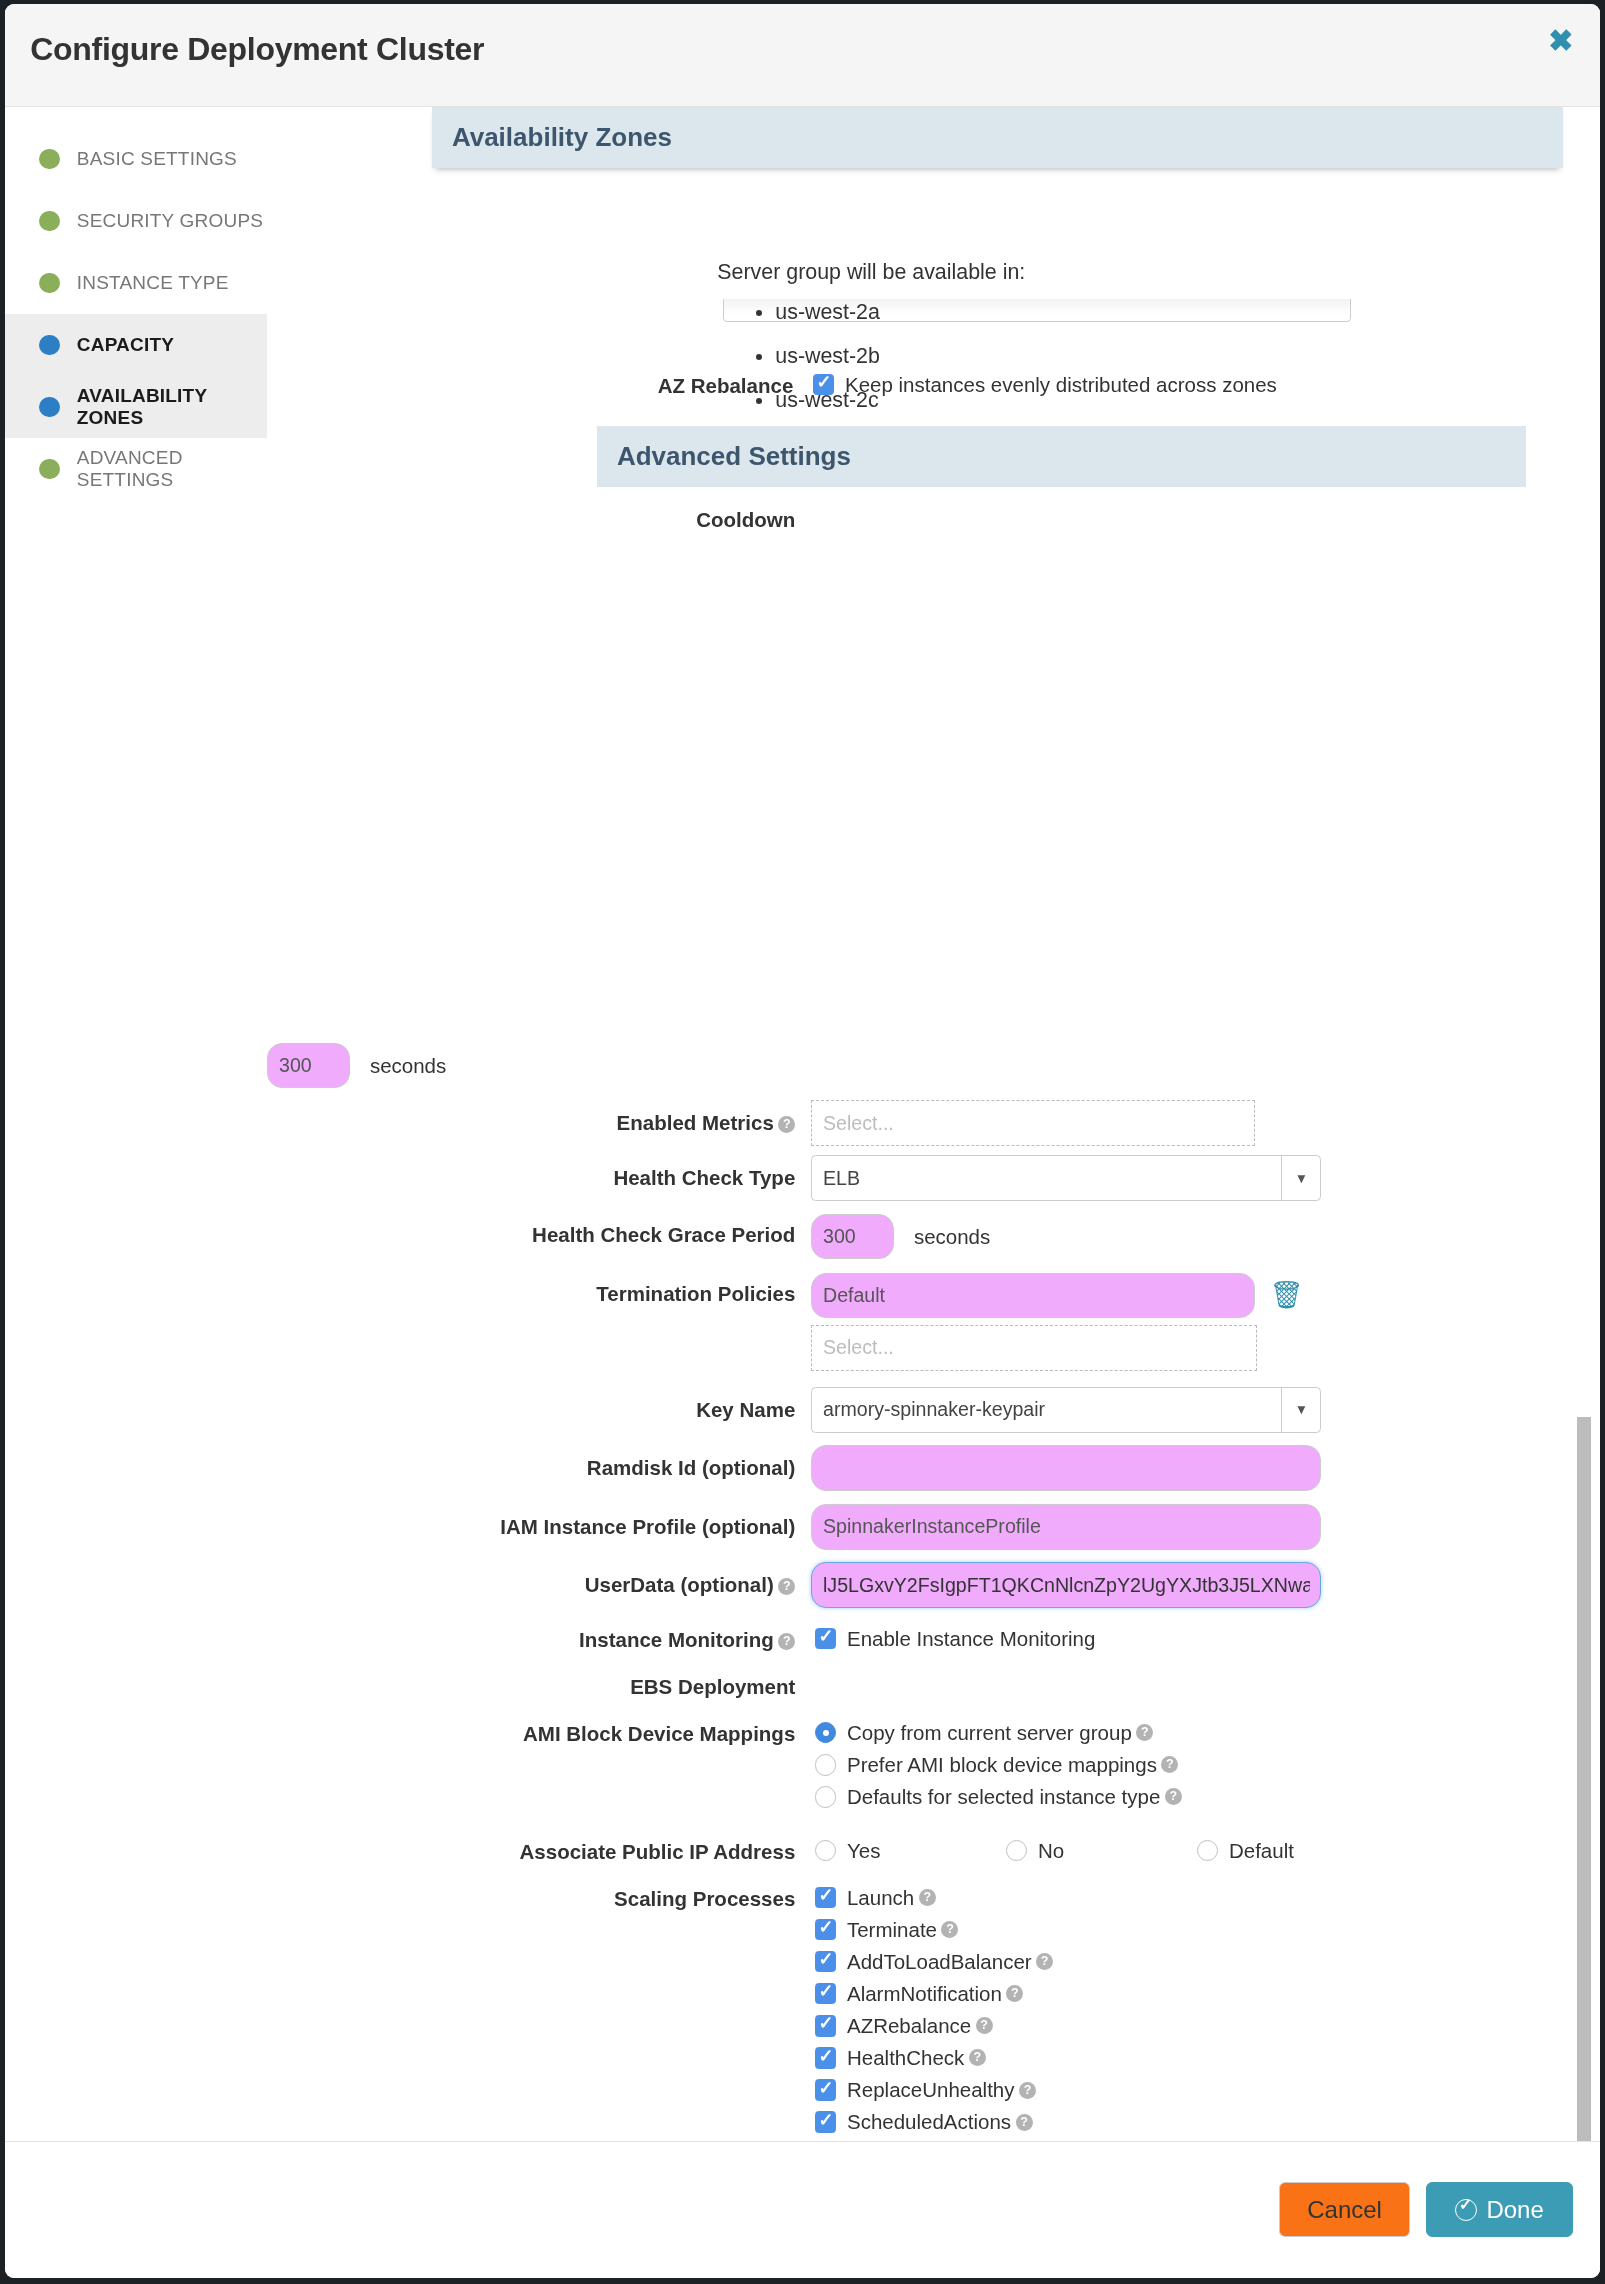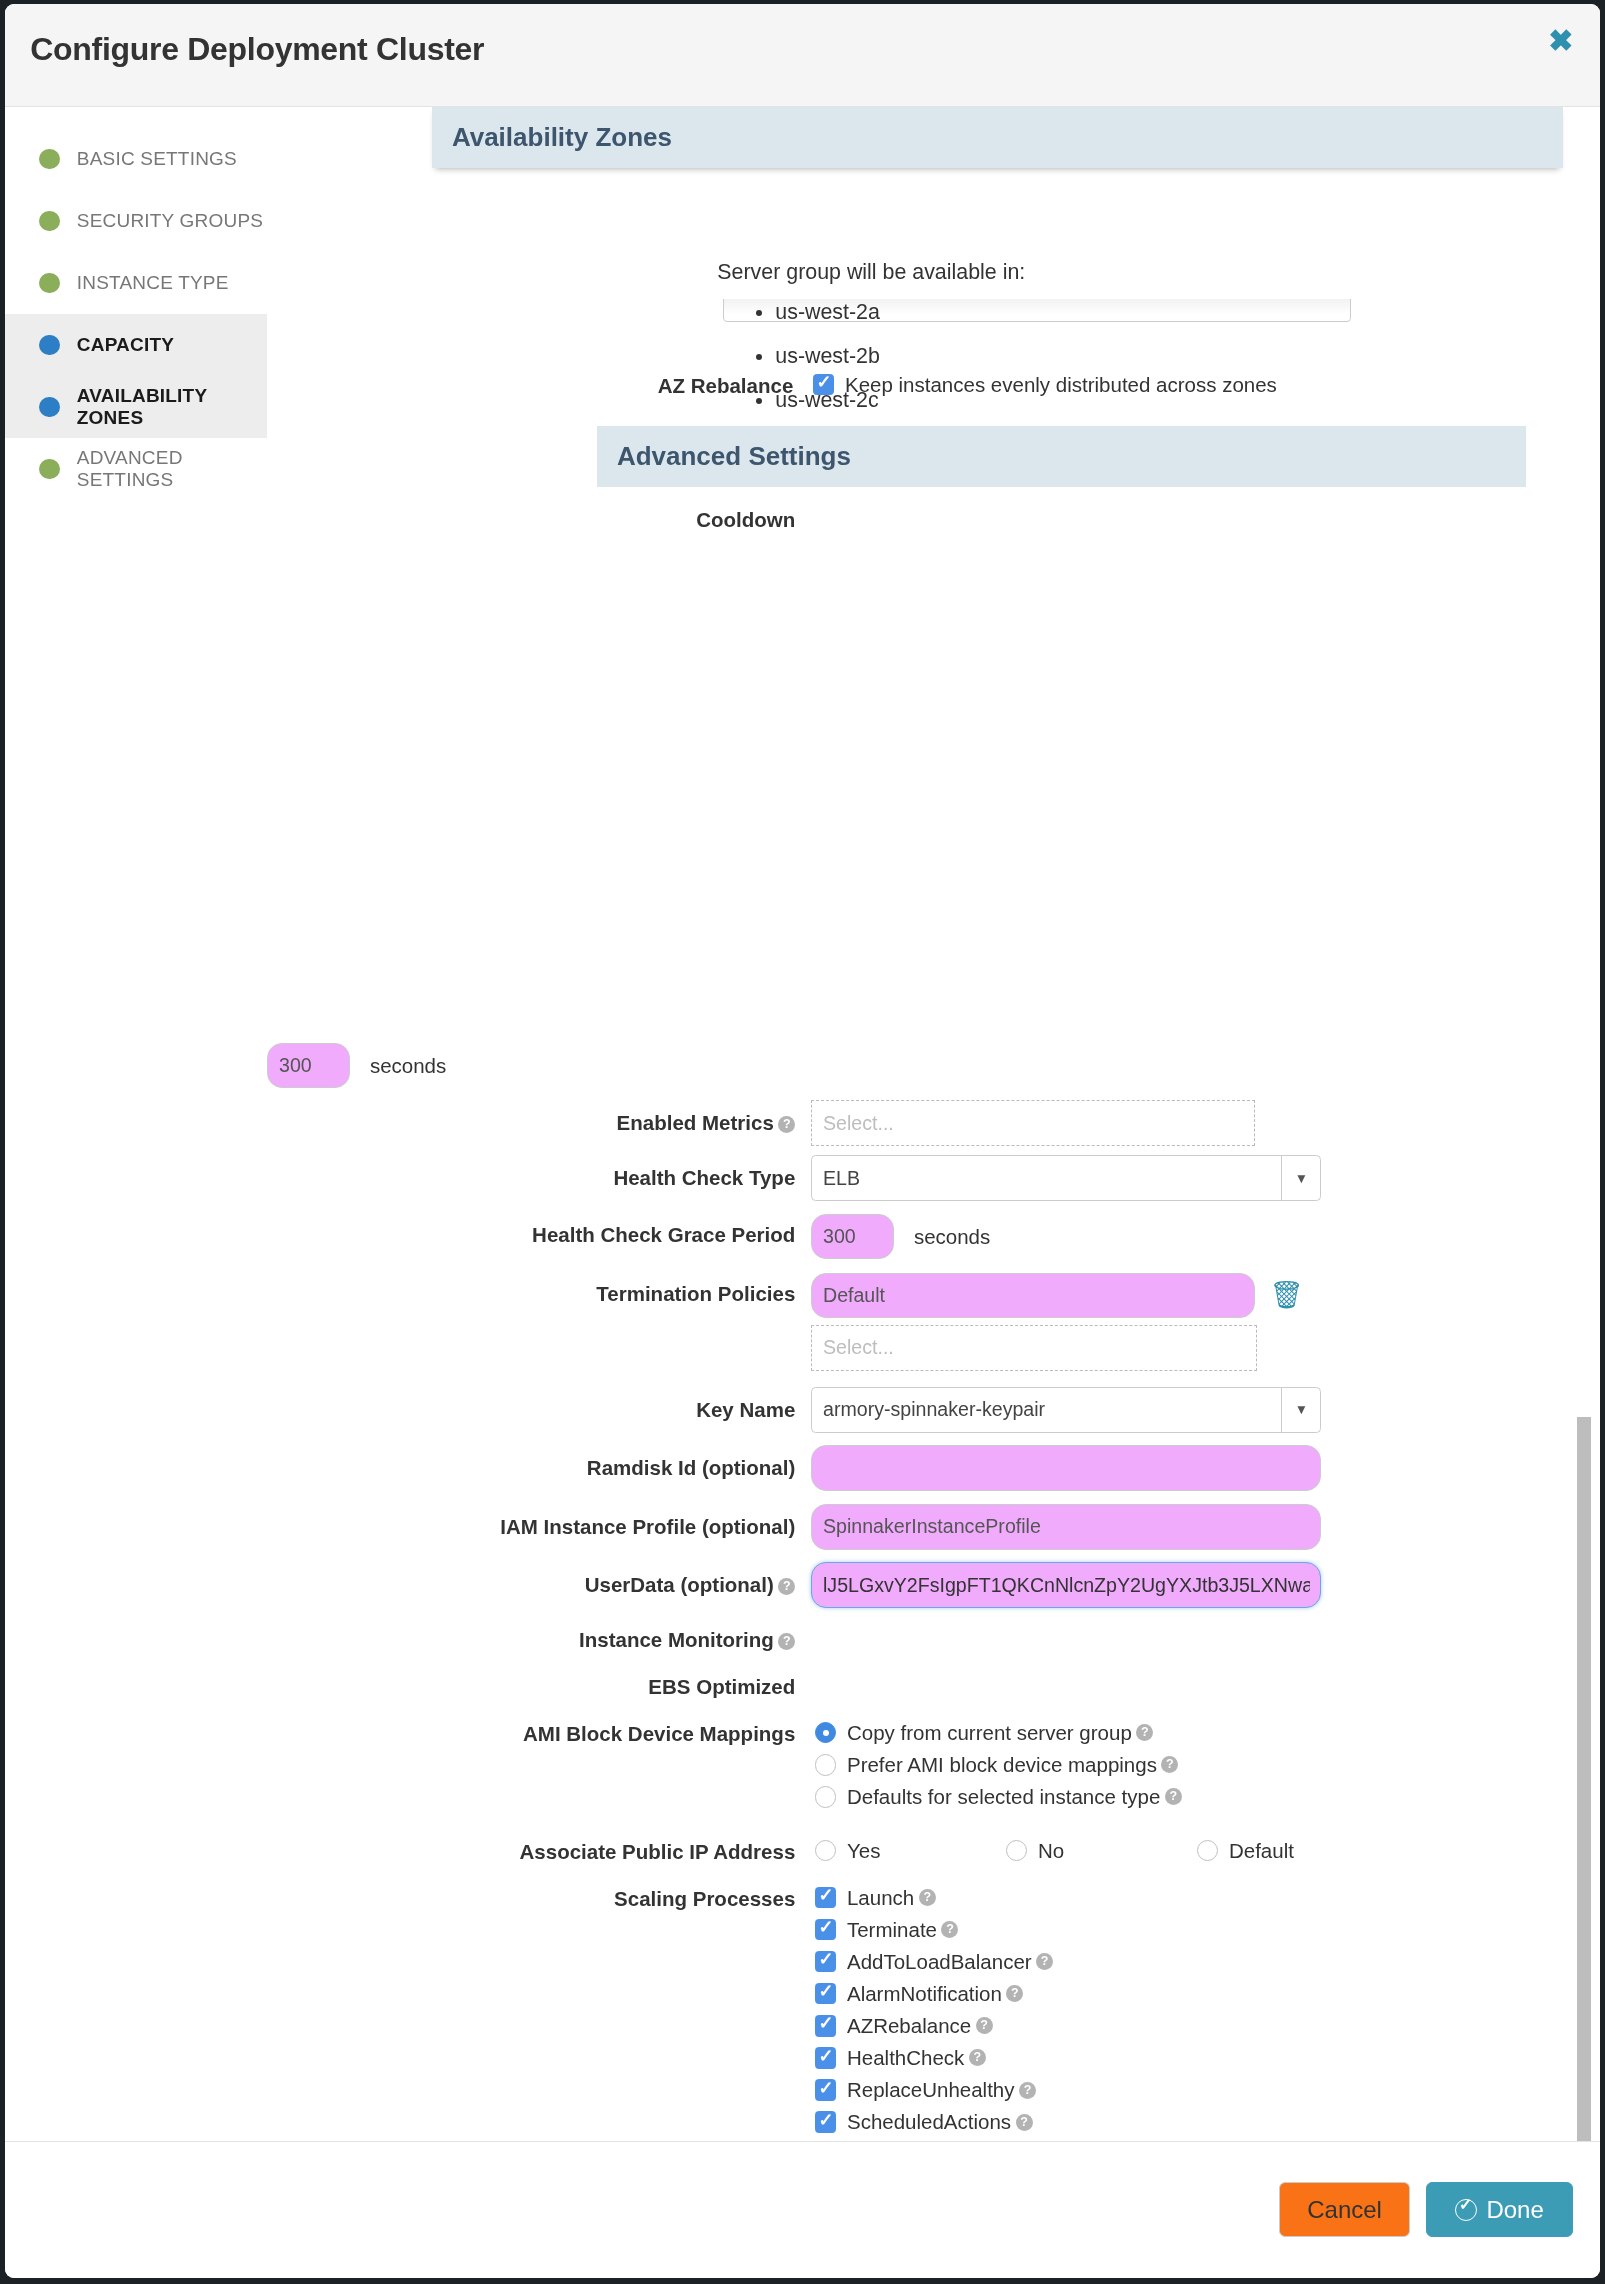--- a/index.html
+++ b/index.html
@@ -539,24 +539,30 @@
           </div>
           <div class="ctl">
             <input class="txt focus-blue" style="width: 510px; height: 46px;" value="lJ5LGxvY2FsIgpFT1QKCnNlcnZpY2UgYXJtb3J5LXNwaXNLXNwaVI">
           </div>
         </div>
 
         <div class="row" style="margin-bottom:23px;">
           <div class="lab" style="padding-top:0;">
             <span>Instance Monitoring</span><span class="inline-help">?</span>
           </div>
+          <div class="ctl" style="padding-left:3.6px;">
+            <label class="opt">
+              <span class="cb on"></span>
+              <span>Enable Instance Monitoring</span>
+            </label>
+          </div>
         </div>
 
         <div class="row" style="margin-bottom:23px;">
-          <div class="lab" style="padding-top:0;">EBS Optimized</div>
+          <div class="lab" style="padding-top:0;">EBS Deployment</div>
         </div>
 
         <div class="row" style="margin-bottom:21.4px;">
           <div class="lab" style="padding-top:0;">AMI Block Device Mappings</div>
           <div class="ctl opt-stack" style="padding-left:3.6px;">
             <label class="opt">
               <span class="rd on"></span>
               <span>Copy from current server group</span>
                 <span class="inline-help">?</span>
             </label>

